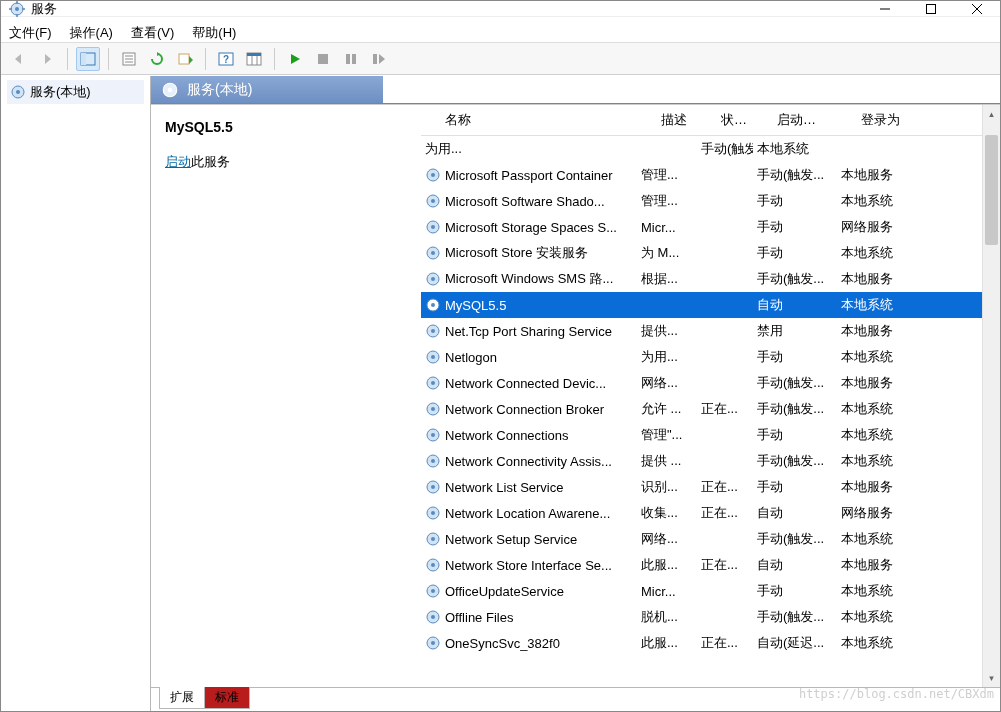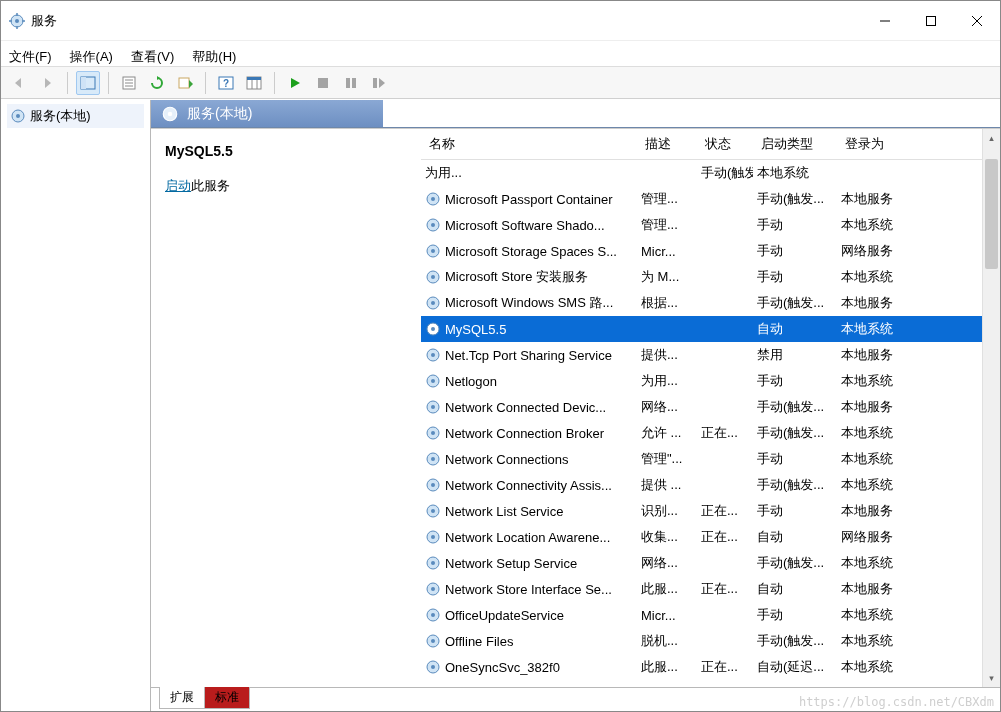--- a/index.html
+++ b/index.html
@@ -1,20 +1,20 @@
 <!DOCTYPE html>
 <html><head>
 <meta charset="utf-8">
 <style>
   * { box-sizing: border-box; }
   html, body { margin:0; padding:0; font-family: "Microsoft YaHei", "Segoe UI", sans-serif; font-size:13px; color:#000; background:#fff; }
   .window { width:1001px; height:712px; border:1px solid #888; display:flex; flex-direction:column; overflow:hidden; position:relative; }
 
   
-  .titlebar { height:40px; display:flex; align-items:center; justify-content:space-between; padding:0 0 0 8px; border-bottom:1px solid #eee; }
+  .titlebar { height:16px; display:flex; align-items:center; justify-content:space-between; padding:0 0 0 8px; border-bottom:1px solid #eee; }
   .titlebar .left { display:flex; align-items:center; gap:6px; }
   .title-icon { width:16px; height:16px; }
   .titlebar .ctrls { display:flex; }
   .titlebar .ctrls .btn { width:46px; height:32px; display:flex; align-items:center; justify-content:center; }
 
   
   .menubar { height:26px; display:flex; align-items:flex-end; padding:0 8px; gap:18px; border-bottom:1px solid #ddd; }
   .menubar span { cursor:default; }
 
   
@@ -40,40 +40,40 @@
   
   .content { flex:1; display:flex; min-height:0; border-top:1px solid #ccc; }
   .leftpane { width:270px; padding:14px 14px; }
   .leftpane h3 { margin:0 0 18px 0; font-size:14px; font-weight:bold; }
   .leftpane .action a { color:#0369a1; text-decoration:underline; }
 
   .listwrap { flex:1; display:flex; min-width:0; }
   .listview { flex:1; overflow:hidden; }
   .cols { display:grid; grid-template-columns: 216px 60px 56px 84px 86px; }
   .hdr { border-bottom:1px solid #e0e0e0;}
-  .hdr .cell { padding:6px 8px; font-weight:400; border-right:1px solid transparent; white-space:nowrap; overflow:hidden; text-overflow:ellipsis;}
+  .hdr .cell { padding:6px 8px; font-weight:400; border-right:1px solid transparent; white-space:nowrap; overflow:hidden; text-overflow:ellipsis;margin-left:16px;}
   .row { }
   .row .cell { padding:3px 8px 3px 4px; white-space:nowrap; overflow:hidden; text-overflow:ellipsis; height:26px; display:flex; align-items:center;}
   .row .cell.first { gap:4px;}
   .row.selected { background:#0a6cd6; color:#fff; }
   .gear-small { width:16px; height:16px; flex-shrink:0;}
   .row.selected .gear-small circle.fill { fill:#fff;}
 
   .scrollbar { width:18px; background:#f0f0f0; border-left:1px solid #e0e0e0; position:relative;}
   .scroll-up,.scroll-down{height:18px;display:flex;align-items:center;justify-content:center;color:#666;font-size:9px;}
   .scroll-thumb{position:absolute;left:2px;right:2px;top:30px;height:110px;background:#c8c8c8;border-radius:2px;}
 
   
   .tabs { height:24px; border-top:1px solid #b8b8b8; display:flex; align-items:flex-start; padding-left:8px; background:#fff;}
   .tabs .tabstrip{display:flex; gap:0; margin-top:-1px;}
   .tab { padding:2px 10px; border:1px solid #b8b8b8; border-top:none; font-size:12px; background:#b91c1c;}
   .tab.active{background:#fff;}
   .tab + .tab { border-left:none;}
 
-  .watermark{position:absolute;right:6px;bottom:2px;color:#cfcfcf;font-size:12px;font-family:Consolas,monospace;pointer-events:none;}
+  .watermark{position:absolute;right:6px;bottom:10px;color:#cfcfcf;font-size:12px;font-family:Consolas,monospace;pointer-events:none;}
 </style>
 </head>
 <body>
 
 <div class="window">
 
   <div class="titlebar">
     <div class="left">
       <svg class="title-icon gear-small" viewBox="0 0 16 16">
         <circle cx="8" cy="8" r="6" fill="#d0e4f5" stroke="#5a8bbd" stroke-width="1"></circle>

